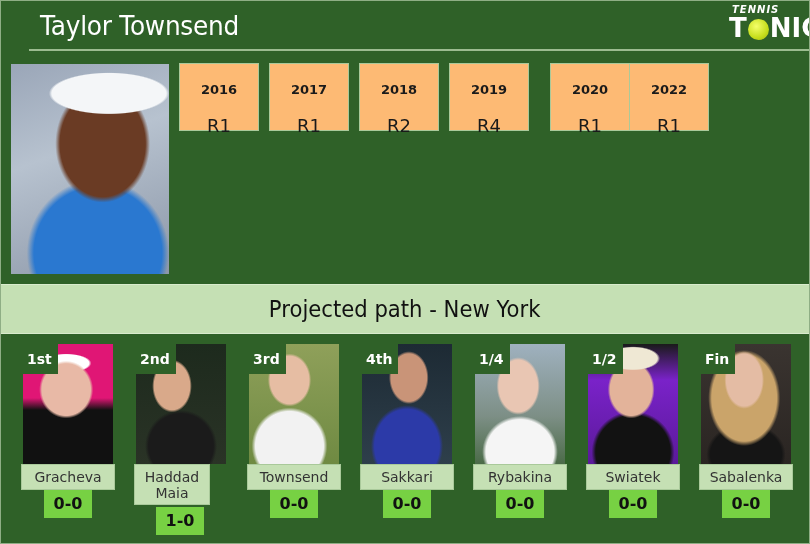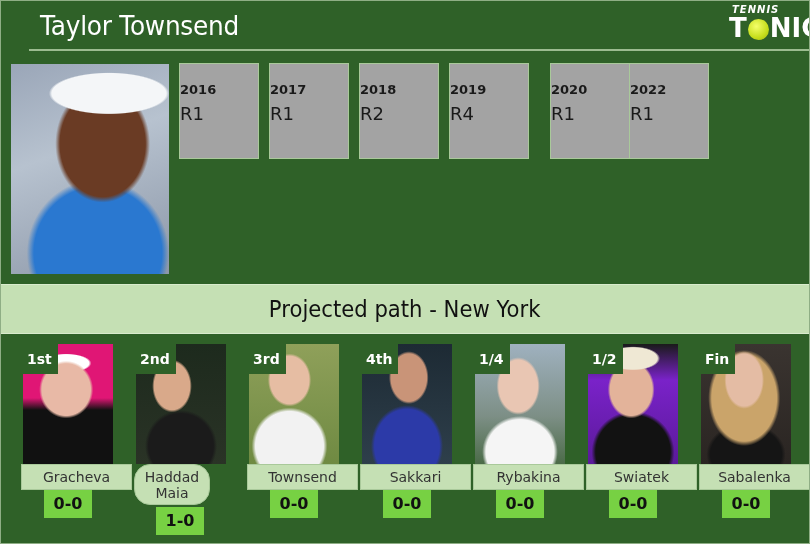--- a/index.html
+++ b/index.html
@@ -41,26 +41,26 @@
 
   .main-photo {
     position: absolute; left: 10px; top: 63px; width: 158px; height: 210px;
     background:
       radial-gradient(ellipse 38% 10% at 62% 14%, #f4f6f8 0 95%, transparent 100%),
       radial-gradient(ellipse 30% 28% at 58% 38%, #6a3b24 0 90%, transparent 100%),
       radial-gradient(ellipse 45% 35% at 55% 90%, #2a78d0 0 90%, transparent 100%),
       linear-gradient(160deg, #9aa6b8 0%, #b7c2cf 40%, #8c97a8 100%);
   }
   .year-box {
-    position: absolute; top: 62px; width: 80px; height: 96px;
-    background: #a3a3a3; border: 1px solid #a9c99a;
-    text-align: left;
+    position: absolute; top: 62px; width: 80px; height: 68px;
+    background: #fdba74; border: 1px solid #a9c99a;
+    text-align: center;
   }
   .year-box .yr { display: block; margin-top: 18px; font-size: 13px; font-weight: bold; color: #1a1a1a; }
-  .year-box .res { display: block; margin-top: 6px; font-size: 18px; color: #1a1a1a; }
+  .year-box .res { display: block; margin-top: 18px; font-size: 18px; color: #1a1a1a; }
 
   .band {
     position: absolute; left: 0; top: 283px; width: 808px; height: 50px;
     background: #c5e0b4; border-top: 1px solid #d9ebcd; border-bottom: 1px solid #d9ebcd;
     text-align: center;
   }
   .band span {
     display: inline-block; margin-top: 11px; font-size: 23px; color: #111;
     transform: scaleX(0.92);
   }
@@ -68,21 +68,21 @@
   .opp { position: absolute; top: 343px; width: 96px; height: 190px; }
   .opp-photo {
     position: absolute; left: 2px; top: 0; width: 90px; height: 120px;
   }
   .round-label {
     position: absolute; left: 0; top: 0; height: 30px; padding: 0 6px;
     background: #2f6128; color: #ffffff; font-weight: bold; font-size: 14px;
     line-height: 30px; min-width: 30px;
   }
   .name-box {
-    position: absolute; left: 0; top: 120px; width: 111px; min-height: 26px;
+    position: absolute; left: 0; top: 120px; width: 94px; min-height: 26px;
     background: #c5e0b4; border: 1px solid #a9c99a;
     text-align: center; font-size: 14px; color: #333; line-height: 16px;
     padding: 4px 2px 3px;
   }
   .score-box {
     position: absolute; width: 48px; height: 28px;
     background: #77d143; text-align: center;
     font-size: 16px; font-weight: bold; color: #111; line-height: 28px;
   }
 </style>
@@ -136,21 +136,21 @@
 <div class="opp" style="left:20px">
   <div class="opp-photo" style="background: radial-gradient(ellipse 30% 24% at 48% 38%, #e8b9a6 0 90%, transparent 100%), radial-gradient(ellipse 28% 8% at 48% 16%, #ffffff 0 90%, transparent 100%), linear-gradient(180deg, #e01675 0%, #e01675 45%, #111 55%, #111 100%);"></div>
   <div class="round-label">1st</div>
   <div class="name-box">Gracheva</div>
   <div class="score-box" style="left:23px;top:146px">0-0</div>
 </div>
 
 <div class="opp" style="left:133px">
   <div class="opp-photo" style="background: radial-gradient(ellipse 22% 22% at 40% 35%, #d9a98a 0 90%, transparent 100%), radial-gradient(ellipse 40% 30% at 50% 85%, #1b1b1b 0 90%, transparent 100%), linear-gradient(180deg, #1d2a1d 0%, #2a3326 100%);"></div>
   <div class="round-label">2nd</div>
-  <div class="name-box" style="width:76px;border-radius:16px;">Haddad Maia</div>
+  <div class="name-box" style="width:76px;">Haddad Maia</div>
   <div class="score-box" style="left:22px;top:163px">1-0</div>
 </div>
 
 <div class="opp" style="left:246px">
   <div class="opp-photo" style="background: radial-gradient(ellipse 24% 22% at 45% 30%, #e6bda3 0 90%, transparent 100%), radial-gradient(ellipse 42% 32% at 45% 85%, #f2f2f2 0 90%, transparent 100%), linear-gradient(180deg, #8fa05a 0%, #6f8a42 100%);"></div>
   <div class="round-label">3rd</div>
   <div class="name-box">Townsend</div>
   <div class="score-box" style="left:23px;top:146px">0-0</div>
 </div>
 

